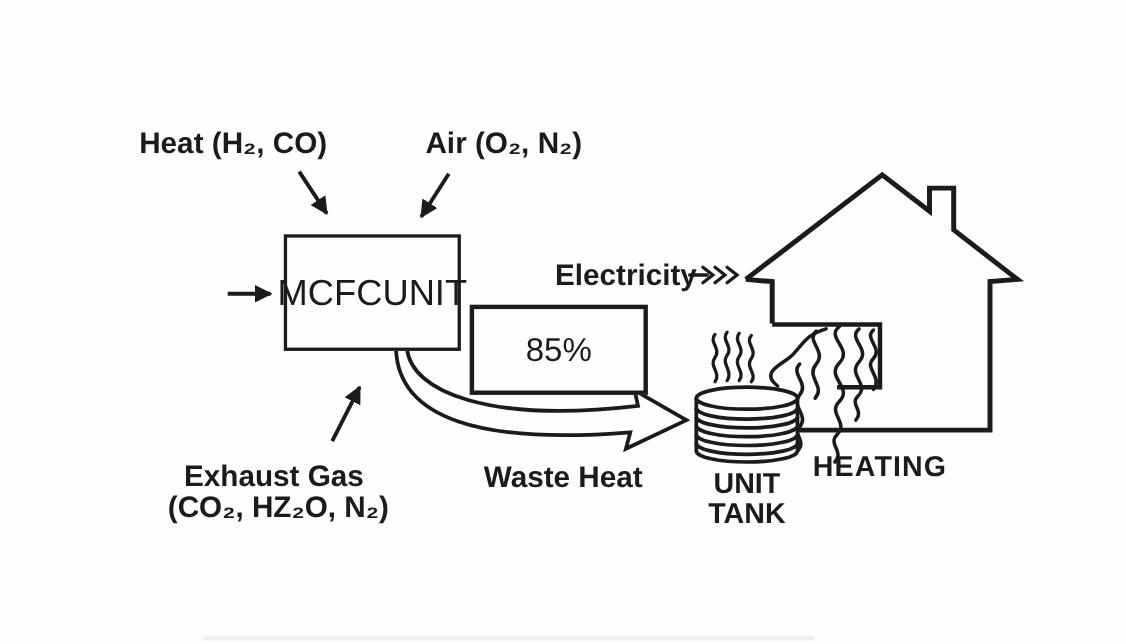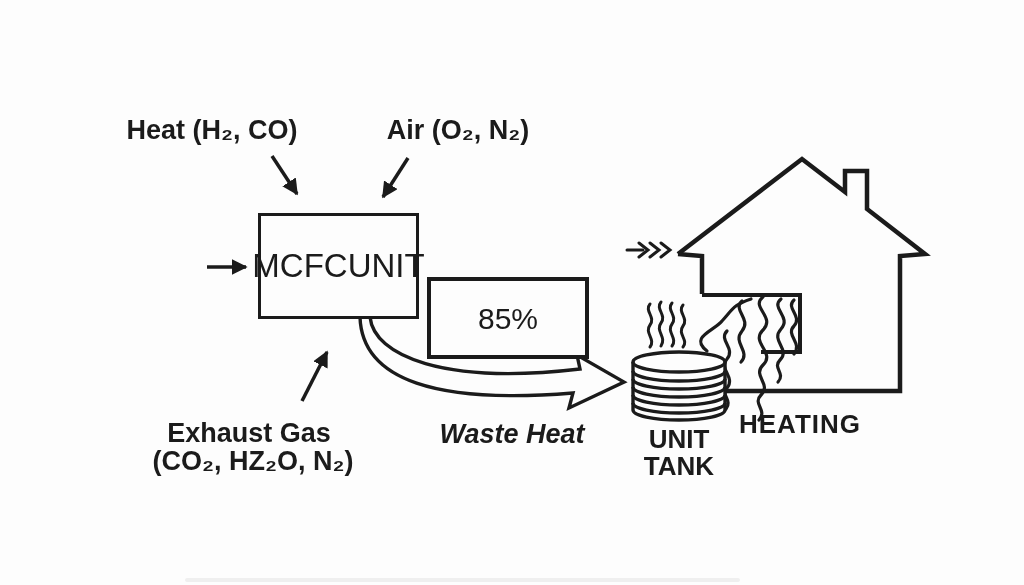--- a/index.html
+++ b/index.html
@@ -97,21 +97,22 @@
     <span>MCFC</span>
     <span>UNIT</span>
   </div>
 
   <div class="node-box eff-box">
     <span>85%</span>
   </div>
 
   <div class="lbl fs27" style="left:212px;top:117px;">Heat (H₂, CO)</div>
   <div class="lbl fs27" style="left:458px;top:117px;">Air (O₂, N₂)</div>
+  <div class="lbl fs27" style="left:569px;top:237px;">Electricity</div>
   <div class="lbl fs27" style="left:249px;top:420px;">Exhaust Gas</div>
   <div class="lbl fs27" style="left:253px;top:448px;">(CO₂, HZ₂O, N₂)</div>
-  <div class="lbl fs27" style="left:512px;top:421px;font-style:italic;">Waste Heat</div>
+  <div class="lbl fs27" style="left:512px;top:421px;">Waste Heat</div>
   <div class="lbl fs26" style="left:679px;top:426px;">UNIT</div>
   <div class="lbl fs26" style="left:679px;top:453px;">TANK</div>
   <div class="lbl fs26 heating-lbl" style="left:800px;top:411px;">HEATING</div>
 
   <div class="smudge"></div>
 </div>
 
 </body></html>

